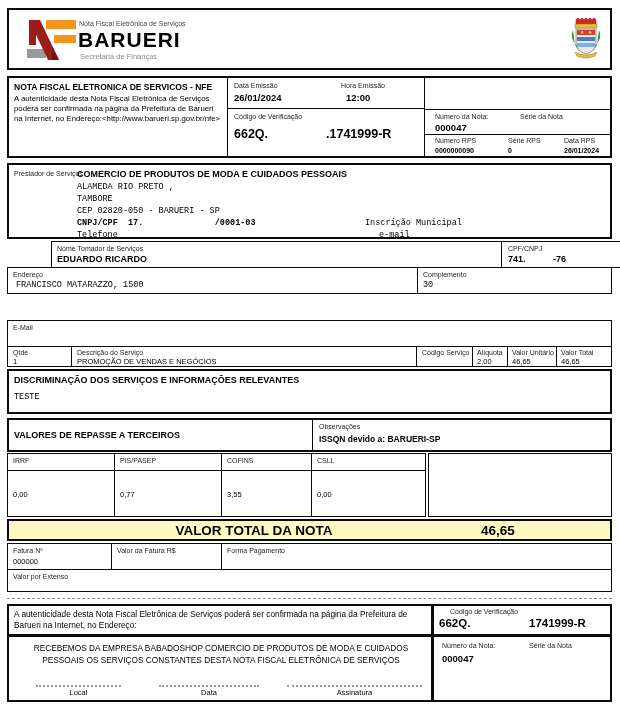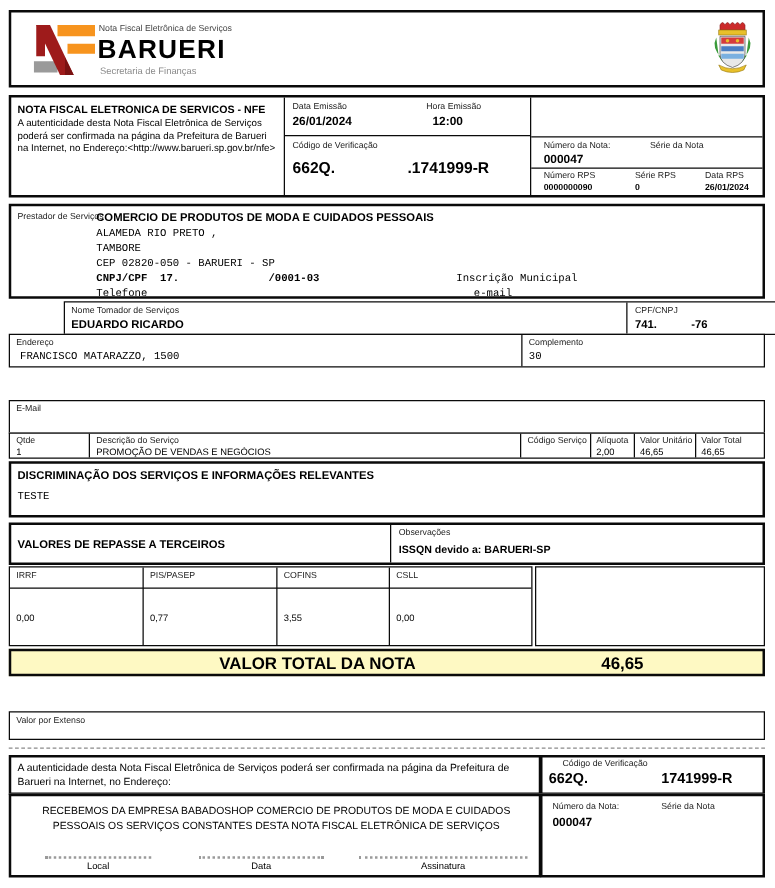--- a/index.html
+++ b/index.html
@@ -171,20 +171,28 @@
     <span class="abs lbl" style="left:309px; top:3px;">CSLL</span>
     <span class="abs" style="left:309px; top:36px; font-size:7.5px;">0,00</span>
   </div>
   <div class="box" style="left:428px; top:453px; width:184px; height:64px;"></div>
 
   <div class="box thick" style="left:7px; top:519px; width:605px; height:22px; background:#fef9c3;">
     <span class="abs b" style="left:0; top:2px; width:490px; text-align:center; font-size:13.5px;">VALOR TOTAL DA NOTA</span>
     <span class="abs b" style="left:472px; top:2px; font-size:13.5px;">46,65</span>
   </div>
 
+  <div class="box" style="left:7px; top:543px; width:605px; height:27px;">
+    <span class="abs lbl" style="left:5px; top:3px;">Fatura Nº</span>
+    <span class="abs" style="left:5px; top:13px; font-size:7.5px;">000000</span>
+    <div class="divider-v" style="left:103px;"></div>
+    <span class="abs lbl" style="left:109px; top:3px;">Valor da Fatura R$</span>
+    <div class="divider-v" style="left:213px;"></div>
+    <span class="abs lbl" style="left:219px; top:3px;">Forma Pagamento</span>
+  </div>
 
   <div class="box" style="left:7px; top:569px; width:605px; height:23px;">
     <span class="abs lbl" style="left:5px; top:3px;">Valor por Extenso</span>
   </div>
 
   <div class="perfo" style="top:598px;"></div>
 
   <div class="box thick" style="left:7px; top:604px; width:426px; height:32px;">
     <div class="abs wrap" style="left:5px; top:3px; width:412px; font-size:8.3px; line-height:1.35;">A autenticidade desta Nota Fiscal Eletrônica de Serviços poderá ser confirmada na página da Prefeitura de Barueri na Internet, no Endereço:</div>
   </div>

